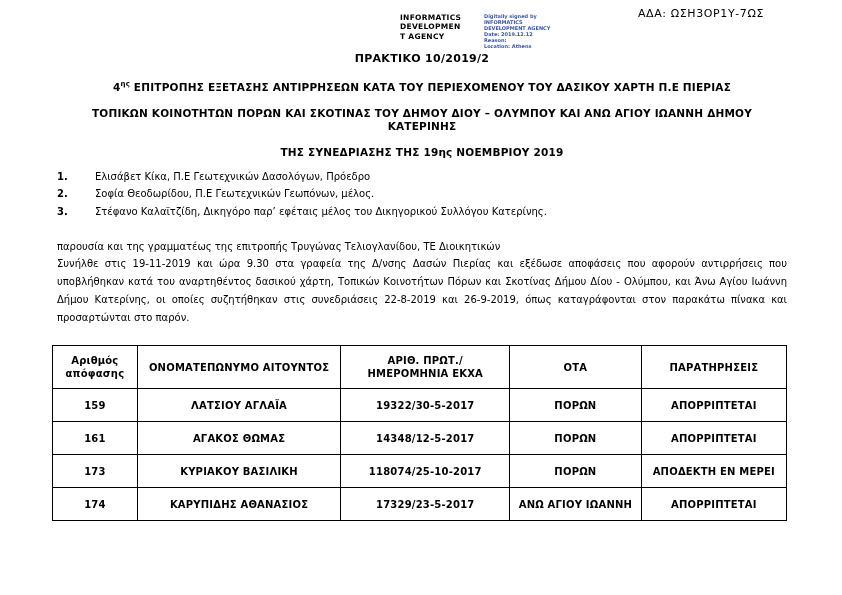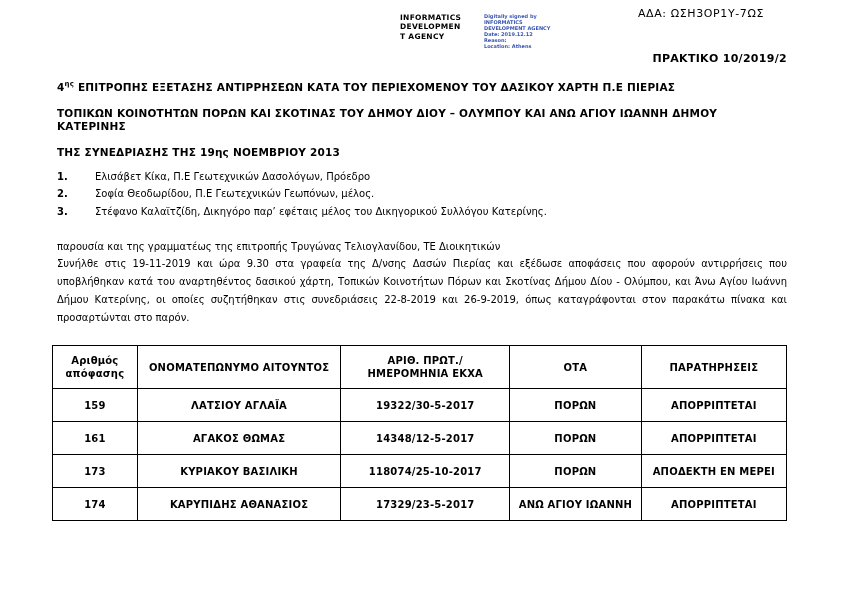--- a/index.html
+++ b/index.html
@@ -43,28 +43,28 @@
   }
   .stamp-sig div { white-space: nowrap; }
   .content {
     position: absolute;
     left: 57px;
     top: 0;
     width: 730px;
   }
   .doc-title {
     margin-top: 52px;
-    text-align: right;
+    text-align: center;
     font-weight: bold;
     font-size: 11px;
     letter-spacing: 0.3px;
   }
   .h-line {
     margin-top: 13px;
-    text-align: left;
+    text-align: center;
     font-weight: bold;
     font-size: 10.5px;
     letter-spacing: 0.2px;
     line-height: 13px;
   }
   .h-line sup { font-size: 7px; }
   .p1 {
     margin-top: 14px;
     font-size: 10px;
     line-height: 17px;
@@ -123,21 +123,21 @@
   </div>
 
   <div class="content">
 
     <div class="doc-title">ΠΡΑΚΤΙΚΟ 10/2019/2</div>
 
     <div class="h-line"><span>4</span><sup>ης</sup><span> ΕΠΙΤΡΟΠΗΣ ΕΞΕΤΑΣΗΣ ΑΝΤΙΡΡΗΣΕΩΝ ΚΑΤΑ ΤΟΥ ΠΕΡΙΕΧΟΜΕΝΟΥ ΤΟΥ ΔΑΣΙΚΟΥ ΧΑΡΤΗ Π.Ε ΠΙΕΡΙΑΣ</span></div>
 
     <div class="h-line">ΤΟΠΙΚΩΝ ΚΟΙΝΟΤΗΤΩΝ ΠΟΡΩΝ ΚΑΙ ΣΚΟΤΙΝΑΣ ΤΟΥ ΔΗΜΟΥ ΔΙΟΥ – ΟΛΥΜΠΟΥ ΚΑΙ ΑΝΩ ΑΓΙΟΥ ΙΩΑΝΝΗ ΔΗΜΟΥ ΚΑΤΕΡΙΝΗΣ</div>
 
-    <div class="h-line">ΤΗΣ ΣΥΝΕΔΡΙΑΣΗΣ ΤΗΣ 19ης ΝΟΕΜΒΡΙΟΥ 2013</div>
+    <div class="h-line">ΤΗΣ ΣΥΝΕΔΡΙΑΣΗΣ ΤΗΣ 19ης ΝΟΕΜΒΡΙΟΥ 2019</div>
 
 
     <div class="members">
       <div class="member">
         <span class="member-num">1.</span>
         <span>Ελισάβετ Κίκα, Π.Ε Γεωτεχνικών Δασολόγων,  Πρόεδρο</span>
       </div>
       <div class="member">
         <span class="member-num">2.</span>
         <span>Σοφία Θεοδωρίδου, Π.Ε Γεωτεχνικών Γεωπόνων, μέλος.</span>

